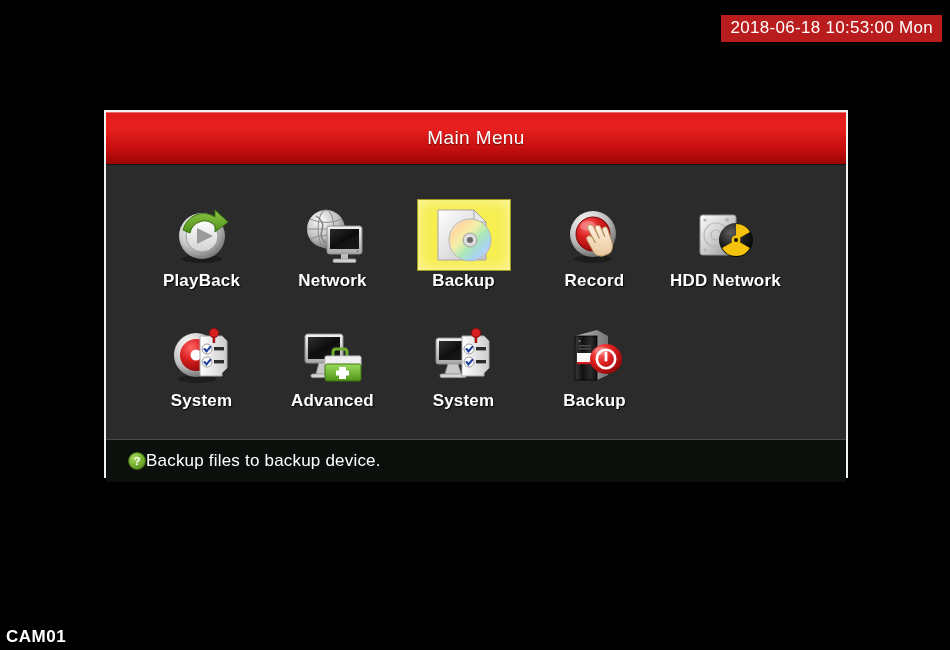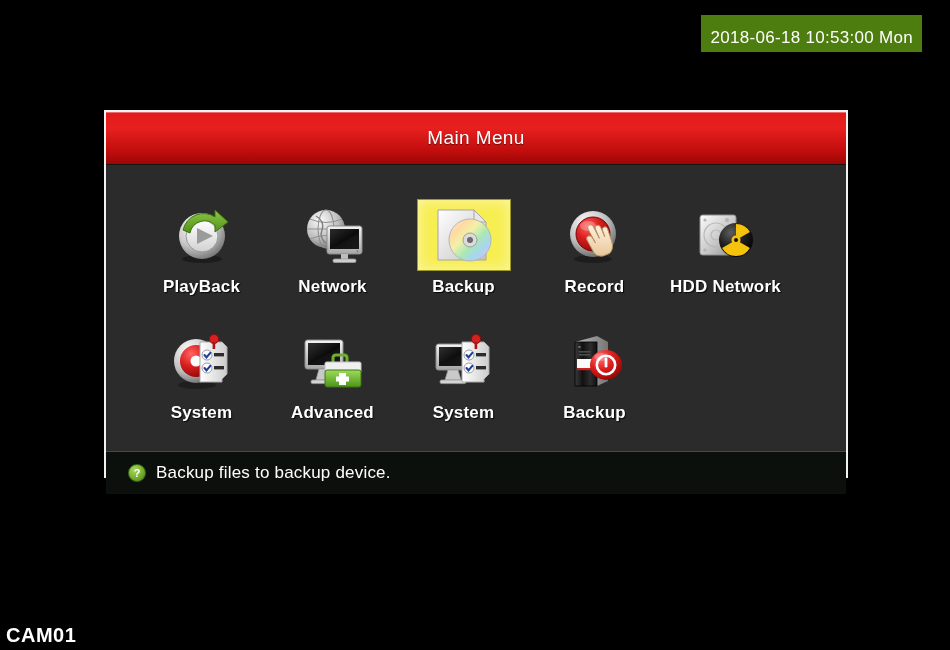--- a/index.html
+++ b/index.html
@@ -4,31 +4,31 @@
 <style>
   html,body{margin:0;padding:0;background:#000;}
   body{
     width:950px;height:650px;overflow:hidden;position:relative;
     font-family:"Liberation Sans","DejaVu Sans",sans-serif;
     background:#000;
   }
 
   
   #timestamp{
-    position:absolute;top:15px;right:28px;
-    background:#4d7c0f;
+    position:absolute;top:15px;right:8px;
+    background:#b91c1c;
     color:#fff;font-size:17px;letter-spacing:.3px;
-    padding:13px 9px 4px 9px;
+    padding:3px 9px 4px 9px;
     white-space:nowrap;
   }
 
   
   #cam-label{
     position:absolute;left:6px;bottom:3px;
-    color:#fff;font-size:20px;font-weight:bold;letter-spacing:.5px;
+    color:#fff;font-size:17px;font-weight:bold;letter-spacing:.5px;
   }
 
   
   #dialog{
     position:absolute;left:104px;top:110px;width:744px;height:368px;
     border:2px solid #f2f2f2;
     background:#2b2b2b;
     box-sizing:border-box;
     display:flex;flex-direction:column;
   }
@@ -67,21 +67,20 @@
     width:94px;height:72px;
     display:flex;align-items:center;justify-content:center;
     box-sizing:border-box;
   }
   .icon-shell.selected{
     background:#f7ee52;
     border:1px solid #9d9a22;
     box-shadow:inset 0 0 14px rgba(255,255,255,.55);
   }
   .menu-label{
-    margin-top:6px;
     color:#fff;font-size:17px;font-weight:bold;letter-spacing:.2px;
     text-shadow:1px 1px 1px rgba(0,0,0,.85);
     white-space:nowrap;
   }
 
   
   #statusbar{
     flex:0 0 42px;height:42px;
     background:#0c100c;
     border-top:1px solid #484848;
@@ -91,21 +90,21 @@
   #status-icon{
     width:16px;height:16px;flex:0 0 16px;
     border-radius:50%;
     background:radial-gradient(circle at 35% 30%,#a9d860 0%,#74ad2e 55%,#4c7a17 100%);
     border:1px solid #3f6a12;
     color:#fff;font-size:11px;font-weight:bold;
     display:flex;align-items:center;justify-content:center;
     line-height:1;
   }
   #status-text{
-    margin-left:10px;color:#fff;font-size:17px;letter-spacing:.2px;
+    color:#fff;font-size:17px;letter-spacing:.2px;
   }
   svg{display:block;}
 </style>
 </head>
 <body>
 
 <div id="timestamp">2018-06-18 10:53:00 Mon</div>
 <div id="cam-label">CAM01</div>
 
 <div id="dialog">

